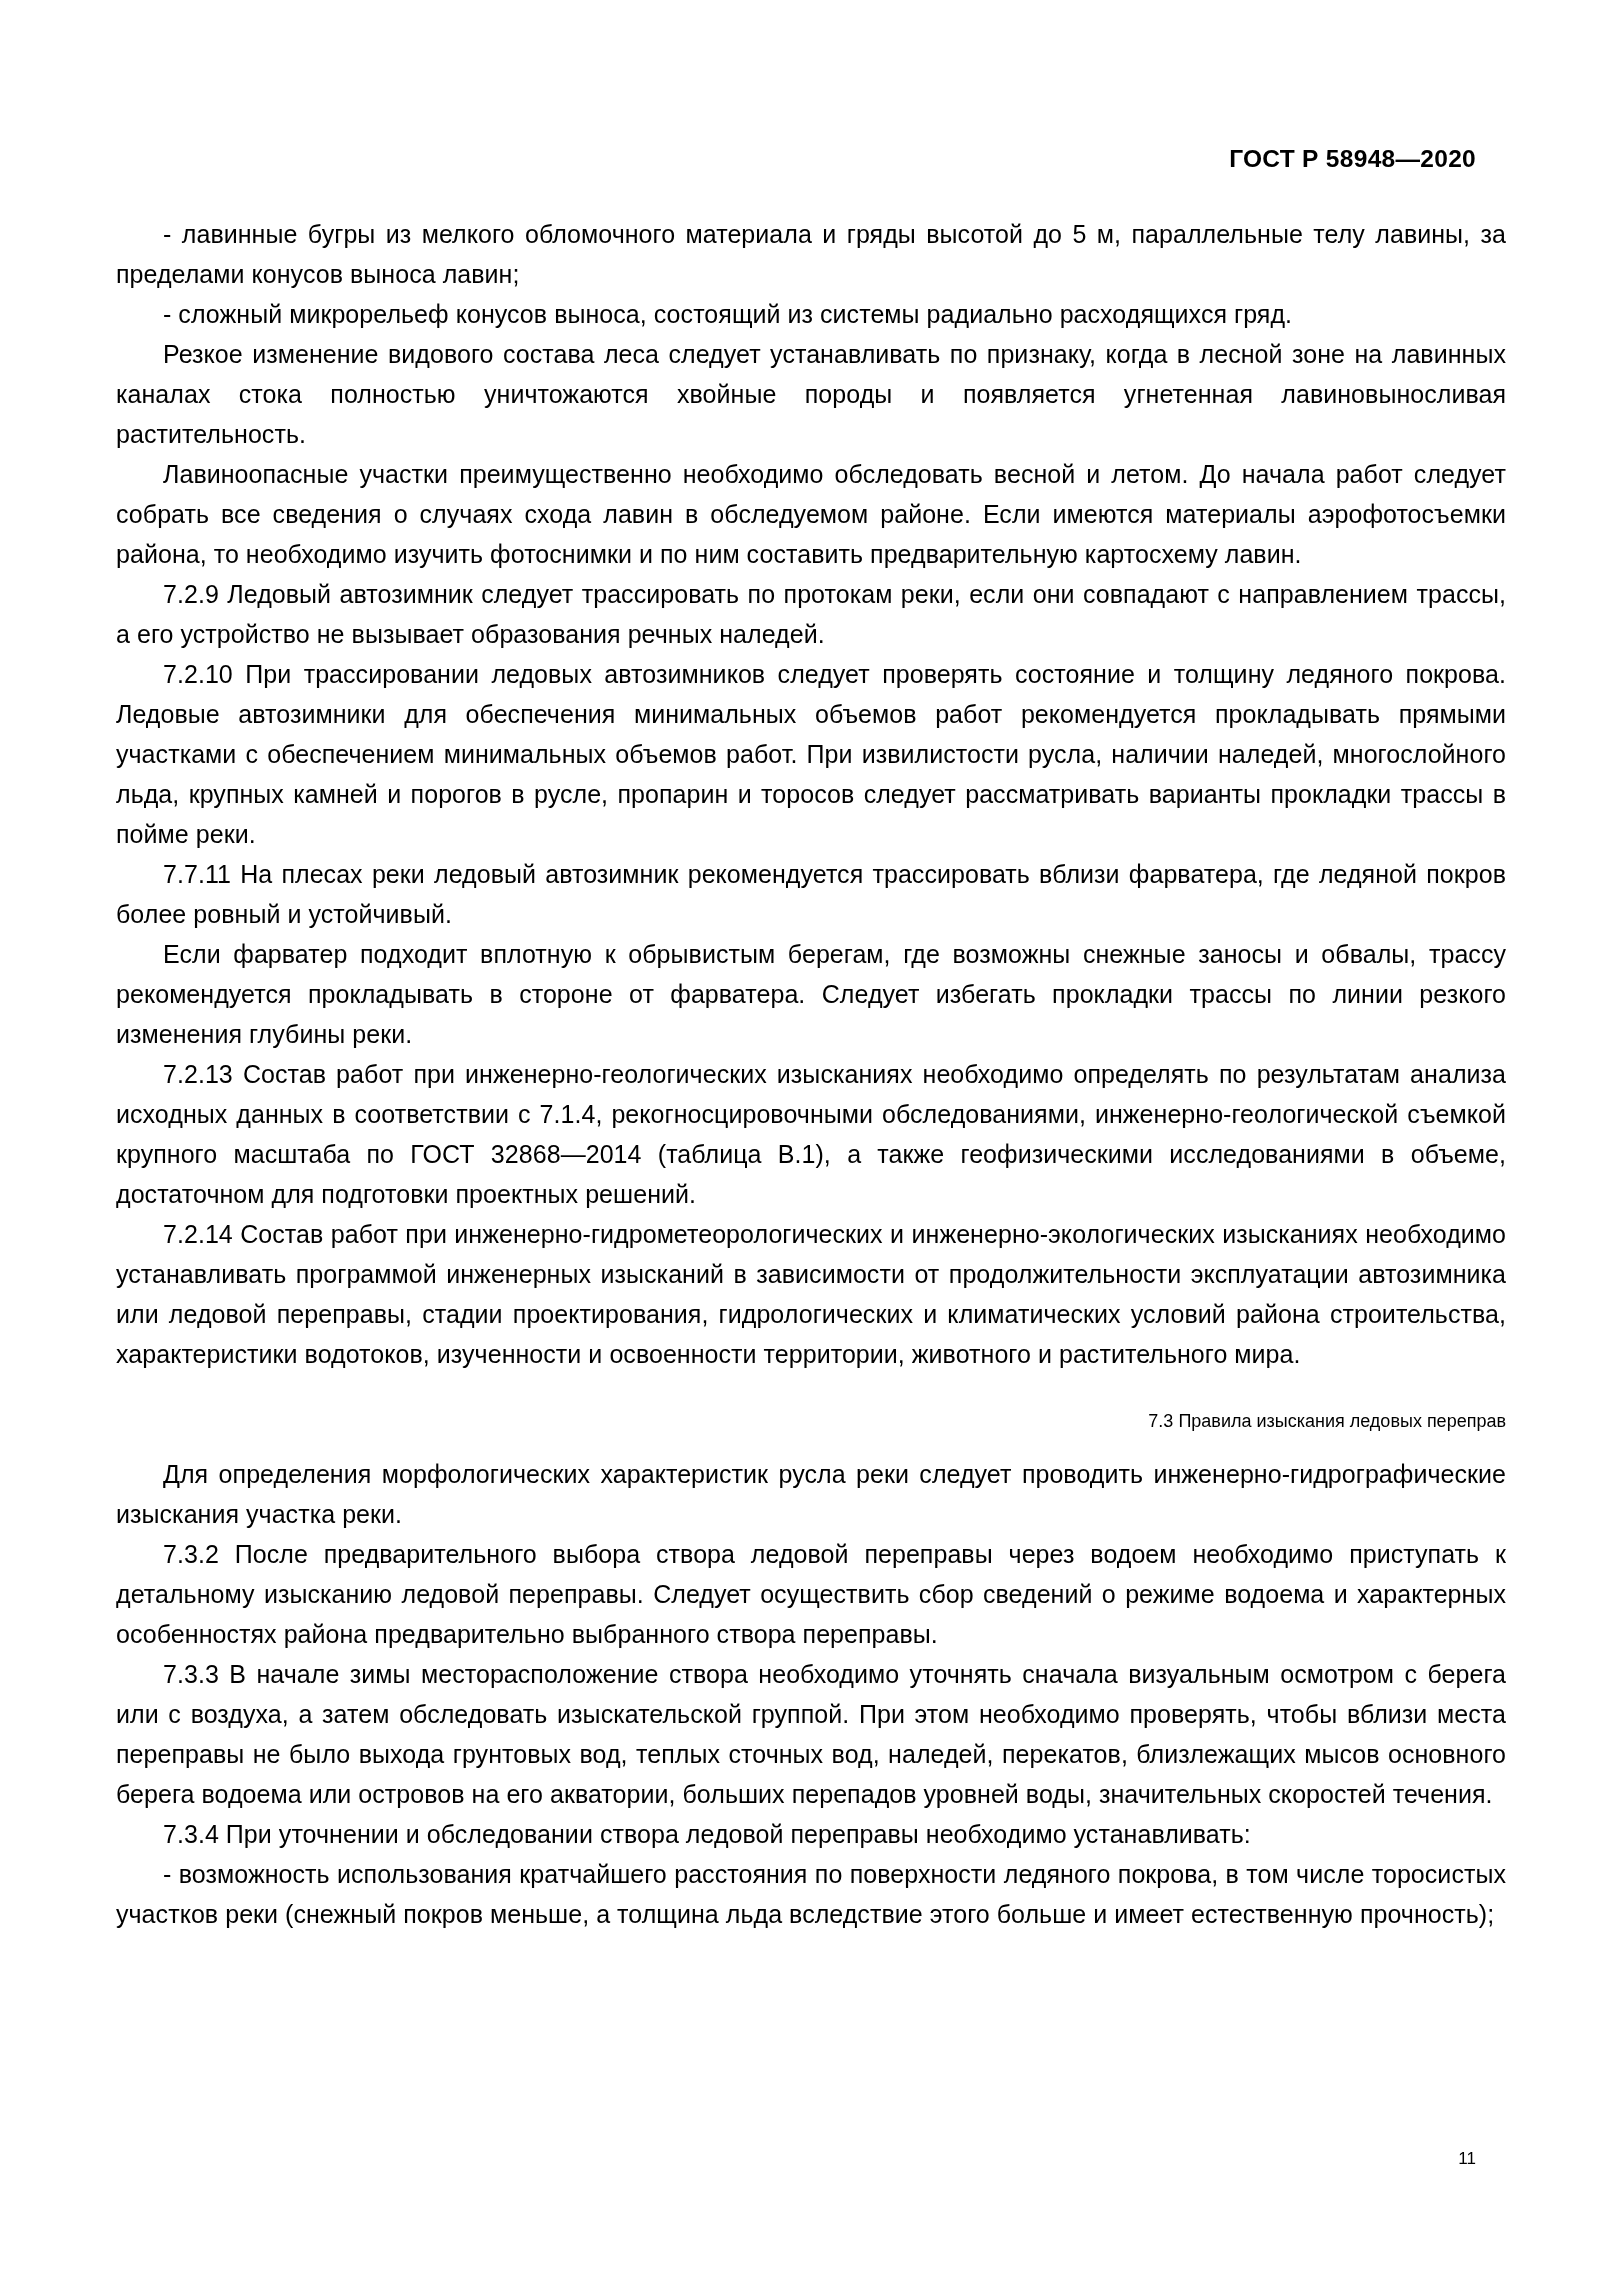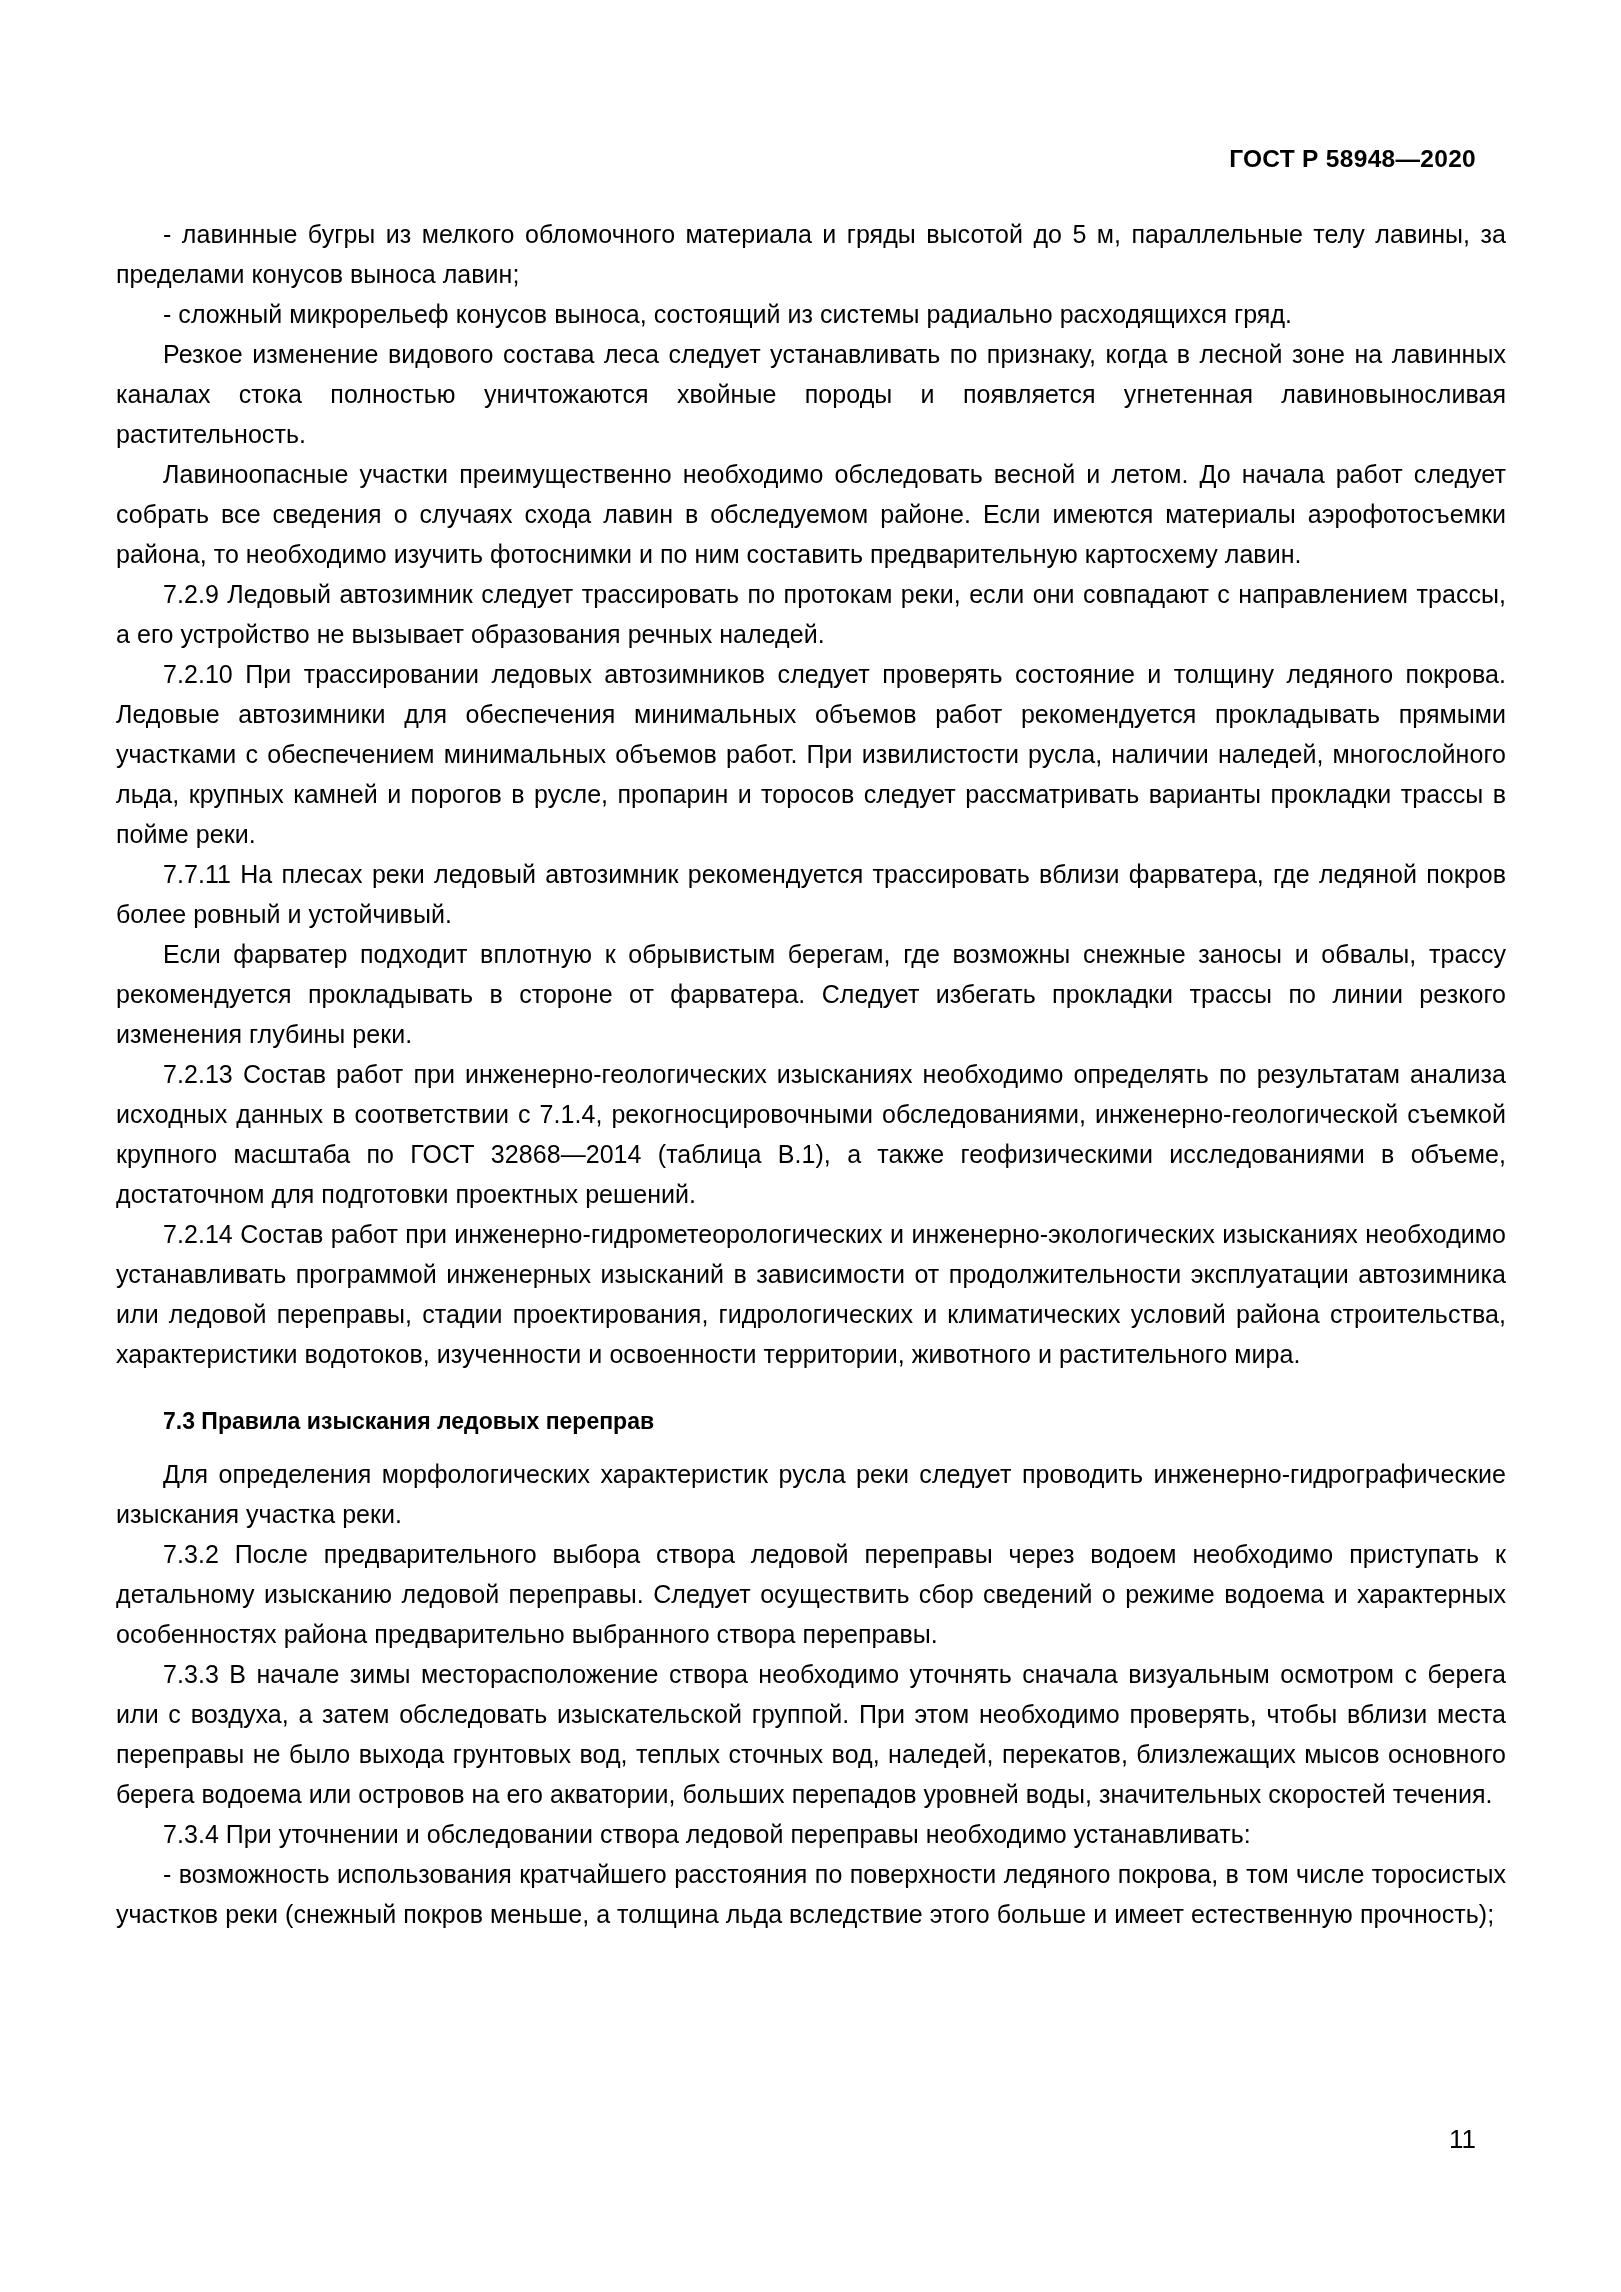--- a/index.html
+++ b/index.html
@@ -43,32 +43,33 @@
     letter-spacing: 0.05px;
   }
   p.indent {
     text-indent: 47px;
   }
   p.dash {
     text-indent: 47px;
   }
   .section-heading {
     margin: 0;
-    font-size: 23px;
+    font-size: 18px;
     line-height: 40px;
-    font-weight: bold;
+    font-weight: normal;
     text-indent: 47px;
     padding-top: 26.5px;
     padding-bottom: 13.7px;
+    text-align: right;
   }
   .footer-page-num {
     position: absolute;
-    bottom: 138px;
+    bottom: 124px;
     right: 145px;
-    font-size: 26px;
+    font-size: 17px;
   }
 </style>
 </head>
 <body>
 
 <div class="page">
 
   <div class="header">ГОСТ Р 58948—2020</div>
 
   <div class="content">

